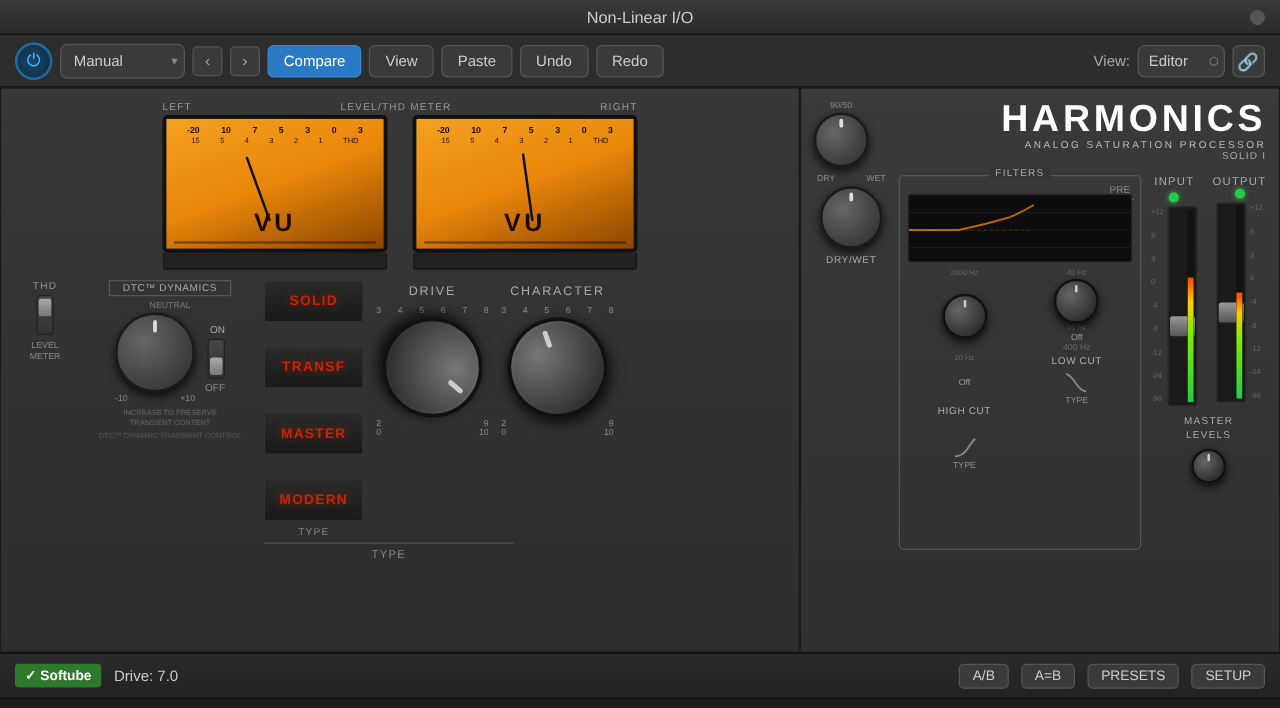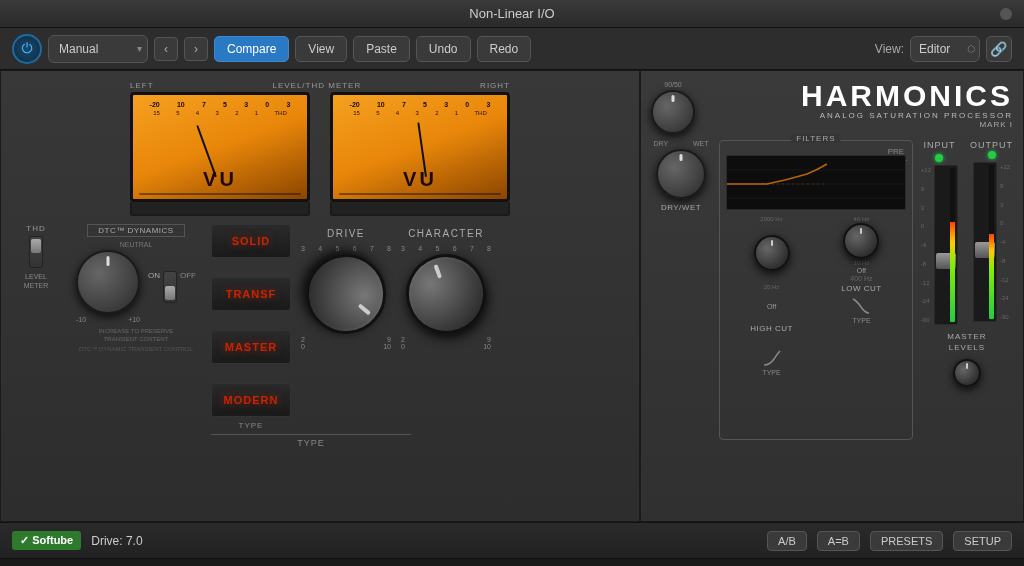--- a/index.html
+++ b/index.html
@@ -488,21 +488,21 @@
         <div style="display:flex;gap:8px;align-items:center;">
           <div style="display:flex;flex-direction:column;align-items:center;">
             <div class="knob knob-lg">
               <div class="knob-indicator"></div>
             </div>
             <div style="display:flex;justify-content:space-between;width:64px;font-size:7px;color:#888;margin-top:2px;">
               <span>-10</span>
               <span>+10</span>
             </div>
           </div>
-          <div style="display:flex;flex-direction:row;align-items:flex-start;gap:3px;">
+          <div style="display:flex;flex-direction:column;align-items:flex-end;gap:3px;">
             <span style="font-size:8px;color:#aaa;">ON</span>
             <div class="toggle-switch">
               <div class="toggle-nub" style="top:auto;bottom:2px;"></div>
             </div>
             <span style="font-size:8px;color:#888;">OFF</span>
           </div>
         </div>
         <div style="font-size:6px;color:#666;text-align:center;margin-top:4px;line-height:1.4;">INCREASE TO PRESERVE<br>TRANSIENT CONTENT</div>
         <div style="font-size:6px;color:#555;text-align:center;margin-top:2px;">DTC™ DYNAMIC TRANSIENT CONTROL</div>
       </div>
@@ -579,21 +579,21 @@
       <div style="display:flex;flex-direction:column;align-items:center;">
         <span style="font-size:7px;color:#888;margin-bottom:2px;">90/50</span>
         <div class="knob knob-sm">
           <div class="knob-indicator"></div>
         </div>
       </div>
 
       <div style="text-align:right;">
         <div style="font-size:30px;font-weight:900;color:#fff;letter-spacing:3px;line-height:1;">HARMONICS</div>
         <div style="font-size:8px;color:#bbb;letter-spacing:2px;text-align:right;">ANALOG SATURATION PROCESSOR</div>
-        <div style="font-size:8px;color:#aaa;letter-spacing:1px;">MARK I</div>
+        <div style="font-size:8px;color:#aaa;letter-spacing:1px;">SOLID I</div>
       </div>
     </div>
 
     <div style="display:flex;gap:8px;height:300px;">
 
       <div style="display:flex;flex-direction:column;align-items:center;width:60px;">
         <div style="display:flex;justify-content:space-between;width:55px;font-size:7px;color:#888;margin-bottom:2px;">
           <span>DRY</span>
           <span>WET</span>
         </div>

